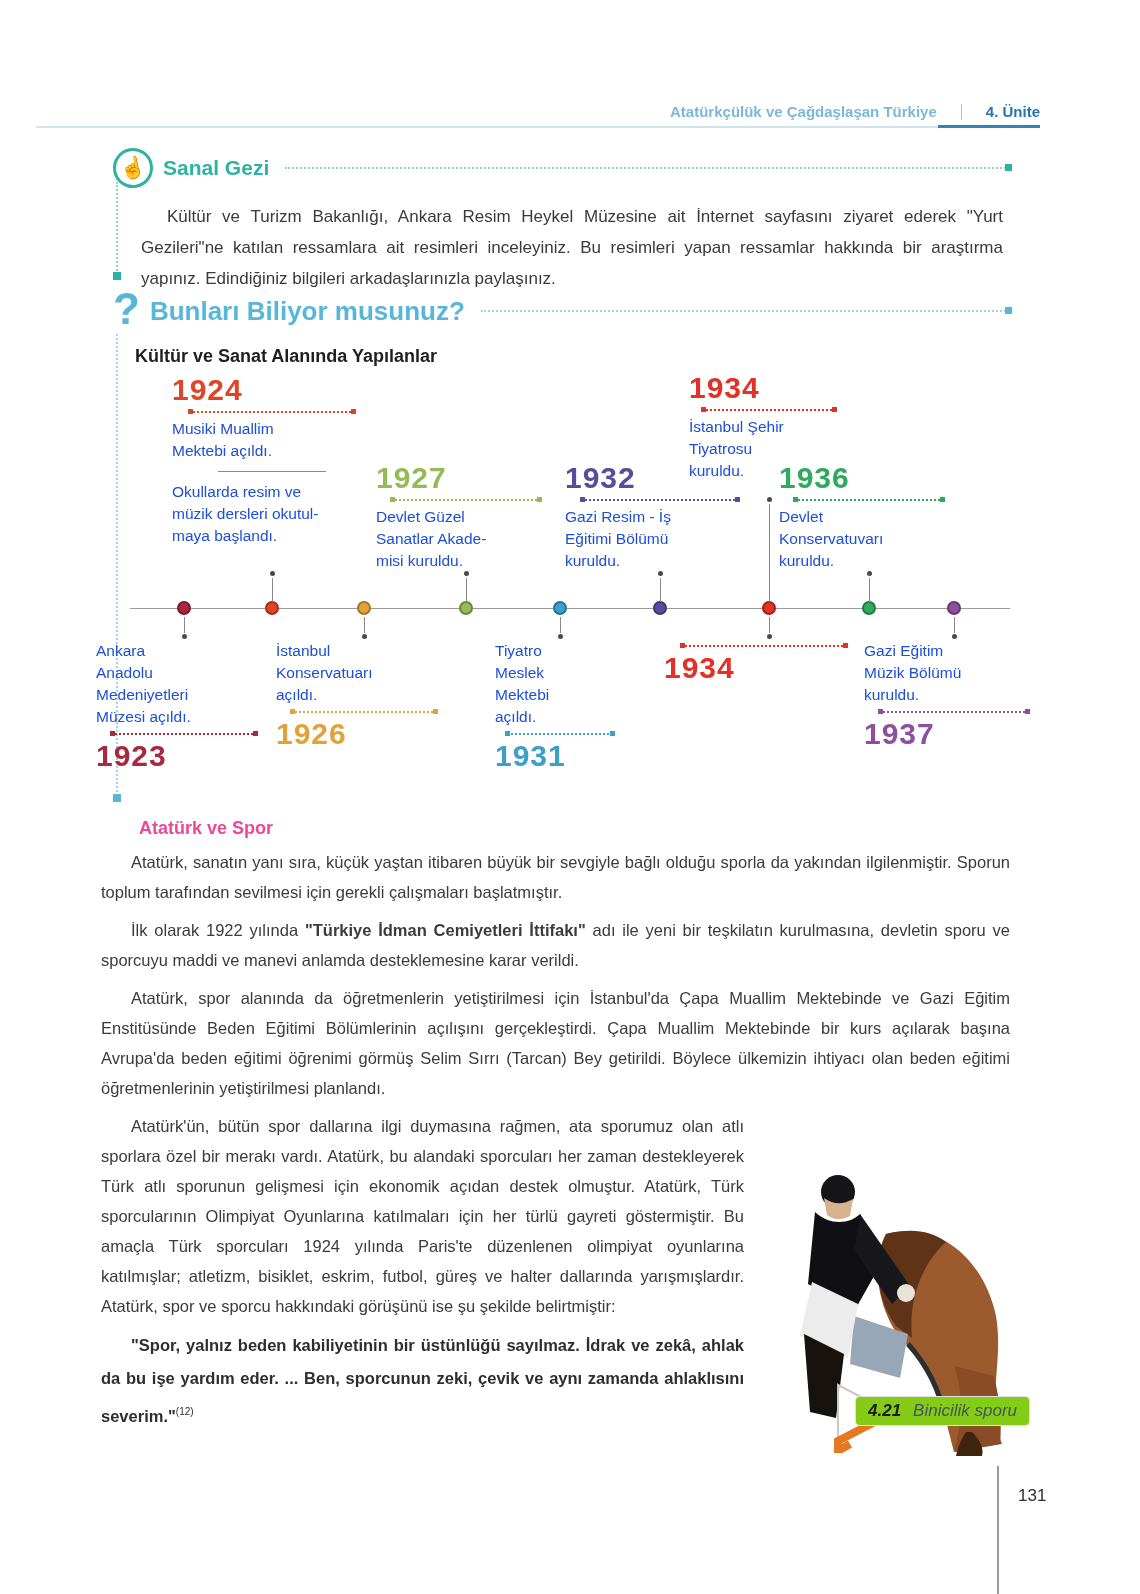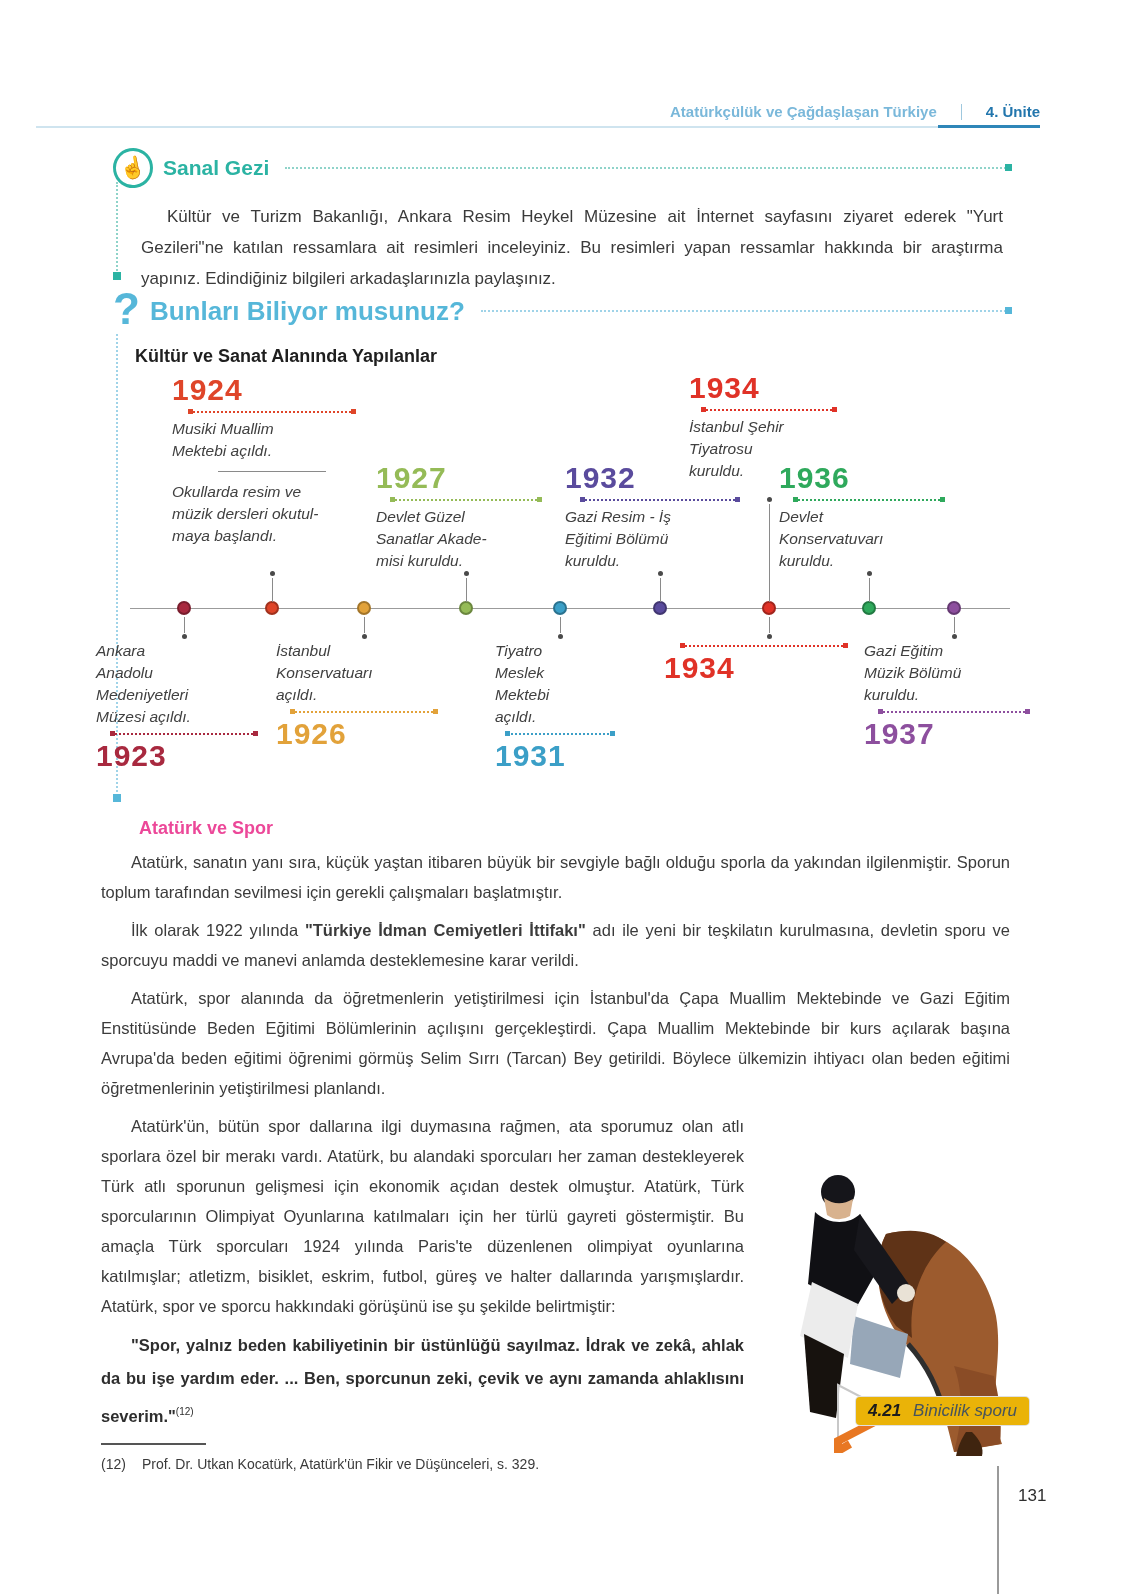--- a/index.html
+++ b/index.html
@@ -38,38 +38,38 @@
   .axis{position:absolute;left:130px;top:240px;width:880px;height:1px;background:#9b9b9b;}
   .dot{position:absolute;top:233px;width:14px;height:14px;border-radius:50%;border:2px solid rgba(0,0,0,.28);box-sizing:border-box;}
   .stem{position:absolute;width:1px;background:#8a8a8a;}
   .nub{position:absolute;width:5px;height:5px;border-radius:50%;background:#4a4a4a;}
 
   .tev{position:absolute;}
   .tev .year{font-size:30px;font-weight:bold;letter-spacing:1px;line-height:32px;}
   .tev .evdot{height:0;border-top:2px dotted currentColor;position:relative;margin:5px auto;width:82%;}
   .tev .evdot::before,.tev .evdot::after{content:"";position:absolute;top:-4px;width:5px;height:5px;background:currentColor;}
   .tev .evdot::before{left:-2px;} .tev .evdot::after{right:-2px;}
-  .tev .evtext{font-size:15.5px;line-height:22px;color:#404040;white-space:pre-line;font-style:italic;}
+  .tev .evtext{font-size:15.5px;line-height:22px;color:#1d4ed8;white-space:pre-line;}
   .tev .minirule{width:108px;height:1px;background:#8a8a8a;margin:9px auto;}
 
   
   .content{position:absolute;left:101px;top:818px;width:909px;}
   .spor-h{margin:0 0 8px 38px;font-size:18px;font-weight:bold;}
   .content p{margin:0 0 8px 0;font-size:16.5px;line-height:30px;text-align:justify;
       text-indent:30px;color:#3b3b3b;}
   .content p.quote{font-weight:bold;font-size:16.5px;line-height:33px;color:#2e2e2e;margin-top:6px;}
   .quote sup{font-size:10px;font-weight:normal;}
   .photo{float:right;width:250px;height:290px;margin:55px 0 6px 16px;}
   .footnote{font-size:14px;line-height:20px;color:#3b3b3b;margin-top:10px;}
   .fn-rule{width:105px;height:2px;background:#555;margin:0 0 9px 0;}
   .fn-num{margin-right:16px;}
 
   
   .figcap{position:absolute;left:832px;top:1381px;width:210px;height:72px;}
-  .figcap .pill{position:absolute;left:24px;top:16px;background:#eab308;border-radius:4px;
+  .figcap .pill{position:absolute;left:24px;top:16px;background:#84cc16;border-radius:4px;
       padding:4px 12px;box-shadow:0 0 0 1px #e0e0e0;white-space:nowrap;}
   .fig-num{font-weight:bold;font-style:italic;font-size:17px;color:#1c1c1c;margin-right:12px;}
   .fig-text{font-style:italic;font-size:17px;color:#46535d;}
 
   
   .pn-line{position:absolute;left:997px;top:1466px;width:2px;height:128px;background:#9a9a9a;}
   .pagenum{position:absolute;left:1018px;top:1486px;font-size:17px;color:#2e2e2e;}
 </style>
 </head>
 <body>
@@ -240,24 +240,20 @@
         <path d="M100,48 L150,120 L132,138 L94,84 Z" fill="#17171c"></path>
         <circle cx="146" cy="127" r="9" fill="#e9e2d6"></circle>
         <path d="M52,116 L98,138 L88,192 L40,170 Z" fill="#ececec"></path>
         <path d="M44,168 L84,188 L76,252 L50,246 Z" fill="#17120e"></path>
       </svg>
     </div>
 
     <p>Atatürk'ün, bütün spor dallarına ilgi duymasına rağmen, ata sporumuz olan atlı sporlara özel bir merakı vardı. Atatürk, bu alandaki sporcuları her zaman destekleyerek Türk atlı sporunun gelişmesi için ekonomik açıdan destek olmuştur. Atatürk, Türk sporcularının Olimpiyat Oyunlarına katılmaları için her türlü gayreti göstermiştir. Bu amaçla Türk sporcuları 1924 yılında Paris'te düzenlenen olimpiyat oyunlarına katılmışlar; atletizm, bisiklet, eskrim, futbol, güreş ve halter dallarında yarışmışlardır. Atatürk, spor ve sporcu hakkındaki görüşünü ise şu şekilde belirtmiştir:</p>
     <p class="quote"><span>"Spor, yalnız beden kabiliyetinin bir üstünlüğü sayılmaz. İdrak ve zekâ, ahlak da bu işe yardım eder. ... Ben, sporcunun zeki, çevik ve aynı zamanda ahlaklısını severim."</span><sup>(12)</sup></p>
 
-    <div class="footnote">
-      <div class="fn-rule"></div>
-      <span class="fn-num">(12)</span><span>Prof. Dr. Utkan Kocatürk, Atatürk'ün Fikir ve Düşünceleri, s. 329.</span>
-    </div>
   </div>
 
   <div class="figcap">
     <svg width="66" height="72" viewBox="0 0 66 72">
       <polygon points="6,4 60,32 6,58" fill="#ffffff" fill-opacity="0.85" stroke="#c8c8c8" stroke-width="2"></polygon>
       <path d="M60,32 L6,60 L6,70 L18,63" fill="none" stroke="#e87722" stroke-width="8"></path>
     </svg>
     <span class="pill">
       <span class="fig-num">4.21</span><span class="fig-text">Binicilik sporu</span>
     </span>

